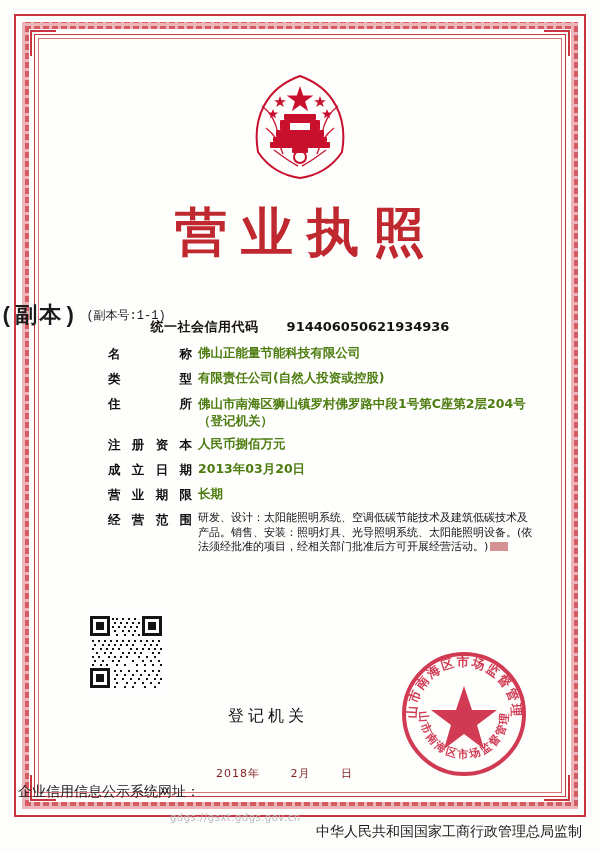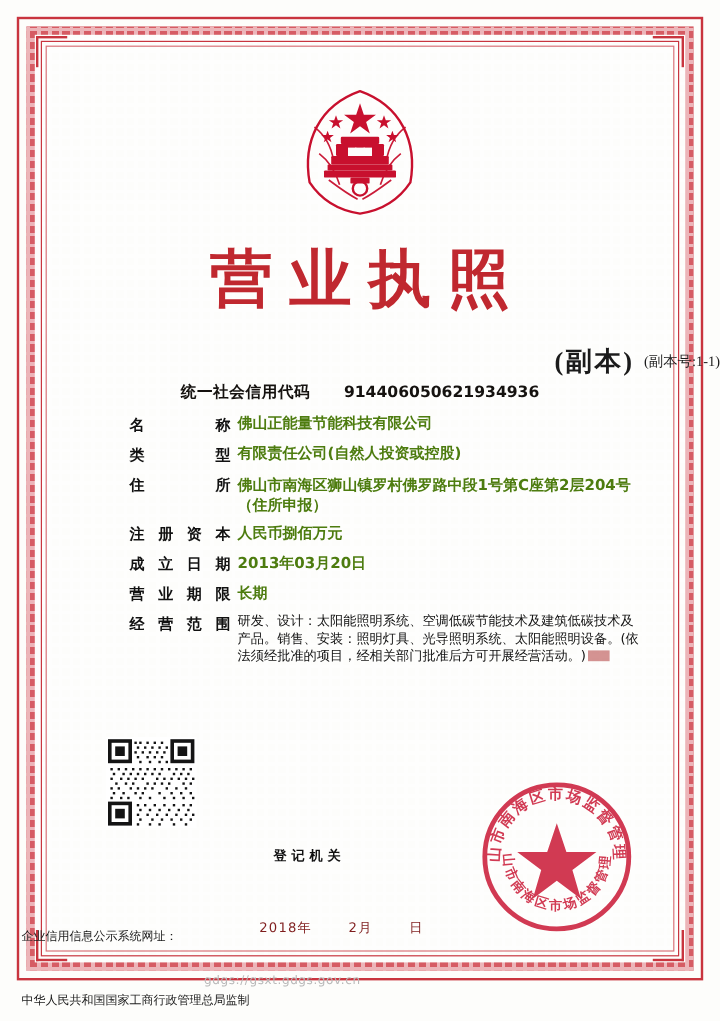--- a/index.html
+++ b/index.html
@@ -90,24 +90,24 @@
     text-align: center;
     font-family: "DejaVu Serif", "Liberation Serif", serif;
     font-size: 52px;
     font-weight: bold;
     letter-spacing: 14px;
     color: #c0282f;
     text-indent: 14px;
   }
   .subtitle-row {
     position: absolute;
-    top: 286px;
+    top: 300px;
     left: 0; right: 0;
-    text-align: right;
-    font-family: Liberation Serif, serif;
+    text-align: left;
+    font-family: Liberation Mono, monospace;
   }
   .subtitle {
     font-size: 22px;
     font-weight: bold;
     color: #1b1b1b;
     letter-spacing: 2px;
   }
   .sub-no {
     font-size: 12px;
     color: #1b1b1b;
@@ -193,22 +193,22 @@
     top: 614px;
     width: 76px;
     height: 76px;
   }
 
   
   .registry {
     position: absolute;
     left: 228px;
     top: 706px;
-    font-size: 11px;
-    font-weight: bold;
+    font-size: 16px;
+    font-weight: normal;
     letter-spacing: 4px;
     color: #111;
   }
   .date-line {
     position: absolute;
     left: 216px;
     top: 742px;
     font-size: 11px;
     color: #7f1d1d;
     letter-spacing: 1px;
@@ -228,23 +228,22 @@
   }
 
   
   .footer {
     position: absolute;
     bottom: 10px;
     left: 18px;
     right: 18px;
     display: flex;
     justify-content: space-between;
-    font-size: 10px;
+    font-size: 14px;
     color: #1a1a1a;
-    flex-direction: column;
   }
   .footer-left { letter-spacing: 0px; }
   .footer-right { letter-spacing: 0px; margin-top: 40px; }
   .watermark-url {
     position: absolute;
     left: 170px;
     bottom: 28px;
     font-size: 10px;
     color: #b9b9b9;
     letter-spacing: 0.5px;
@@ -333,21 +332,21 @@
           <span>型</span>
         </div>
       <div class="field-value">有限责任公司(自然人投资或控股)</div>
     </div>
 
     <div class="field-row">
       <div class="field-label">
           <span>住</span>
           <span>所</span>
         </div>
-      <div class="field-value multi">佛山市南海区狮山镇罗村佛罗路中段1号第C座第2层204号（住所申报）</div>
+      <div class="field-value multi">佛山市南海区狮山镇罗村佛罗路中段1号第C座第2层204号（登记机关）</div>
     </div>
 
 
     <div class="field-row">
       <div class="field-label">
           <span>注</span>
           <span>册</span>
           <span>资</span>
           <span>本</span>
         </div>

